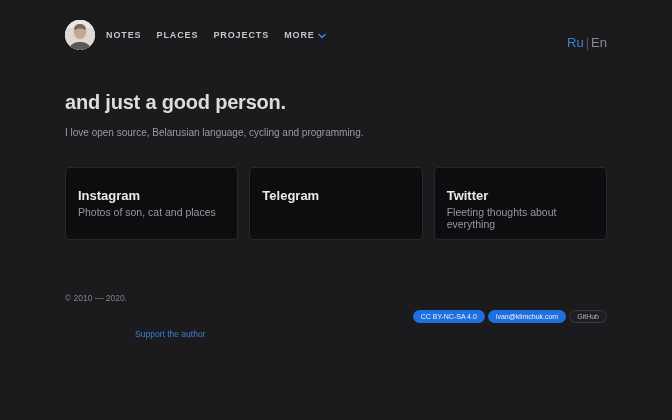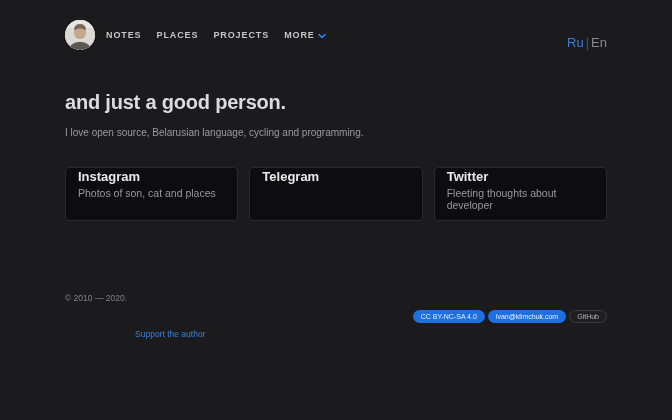--- a/index.html
+++ b/index.html
@@ -45,21 +45,21 @@
 
   
   .cards {
     margin-top: 29px;
     display: grid; grid-template-columns: repeat(3, 1fr); gap: 11px;
   }
   .card {
     background: #0d0d0f;
     border: 1px solid #29292d;
     border-radius: 4px;
-    padding: 1px 12px 9px 12px;
+    padding: 20px 12px 9px 12px;
     cursor: pointer;
   }
   .card-title { font-size: 13px; font-weight: bold; color: #e9e9ec; }
   .card-desc { margin-top: 3px; font-size: 10.5px; color: #98989e; }
 
   
   .footer {
     margin-top: auto;
     display: flex; 
     font-size: 8.5px;
@@ -121,21 +121,21 @@
   <div class="cards">
     <div class="card">
       <div class="card-title">Instagram</div>
       <div class="card-desc">Photos of son, cat and places</div>
     </div>
     <div class="card">
       <div class="card-title">Telegram</div>
     </div>
     <div class="card">
       <div class="card-title">Twitter</div>
-      <div class="card-desc">Fleeting thoughts about developer</div>
+      <div class="card-desc">Fleeting thoughts about everything</div>
     </div>
   </div>
 
   <div class="footer">
     <span class="copyright">© 2010 — 2020.</span>
     <span class="support-link">Support the author</span>
     <div class="badges">
       <span class="badge blue">CC BY-NC-SA 4.0</span>
       <span class="badge blue">ivan@klimchuk.com</span>
       <span class="badge dark">GitHub</span>

